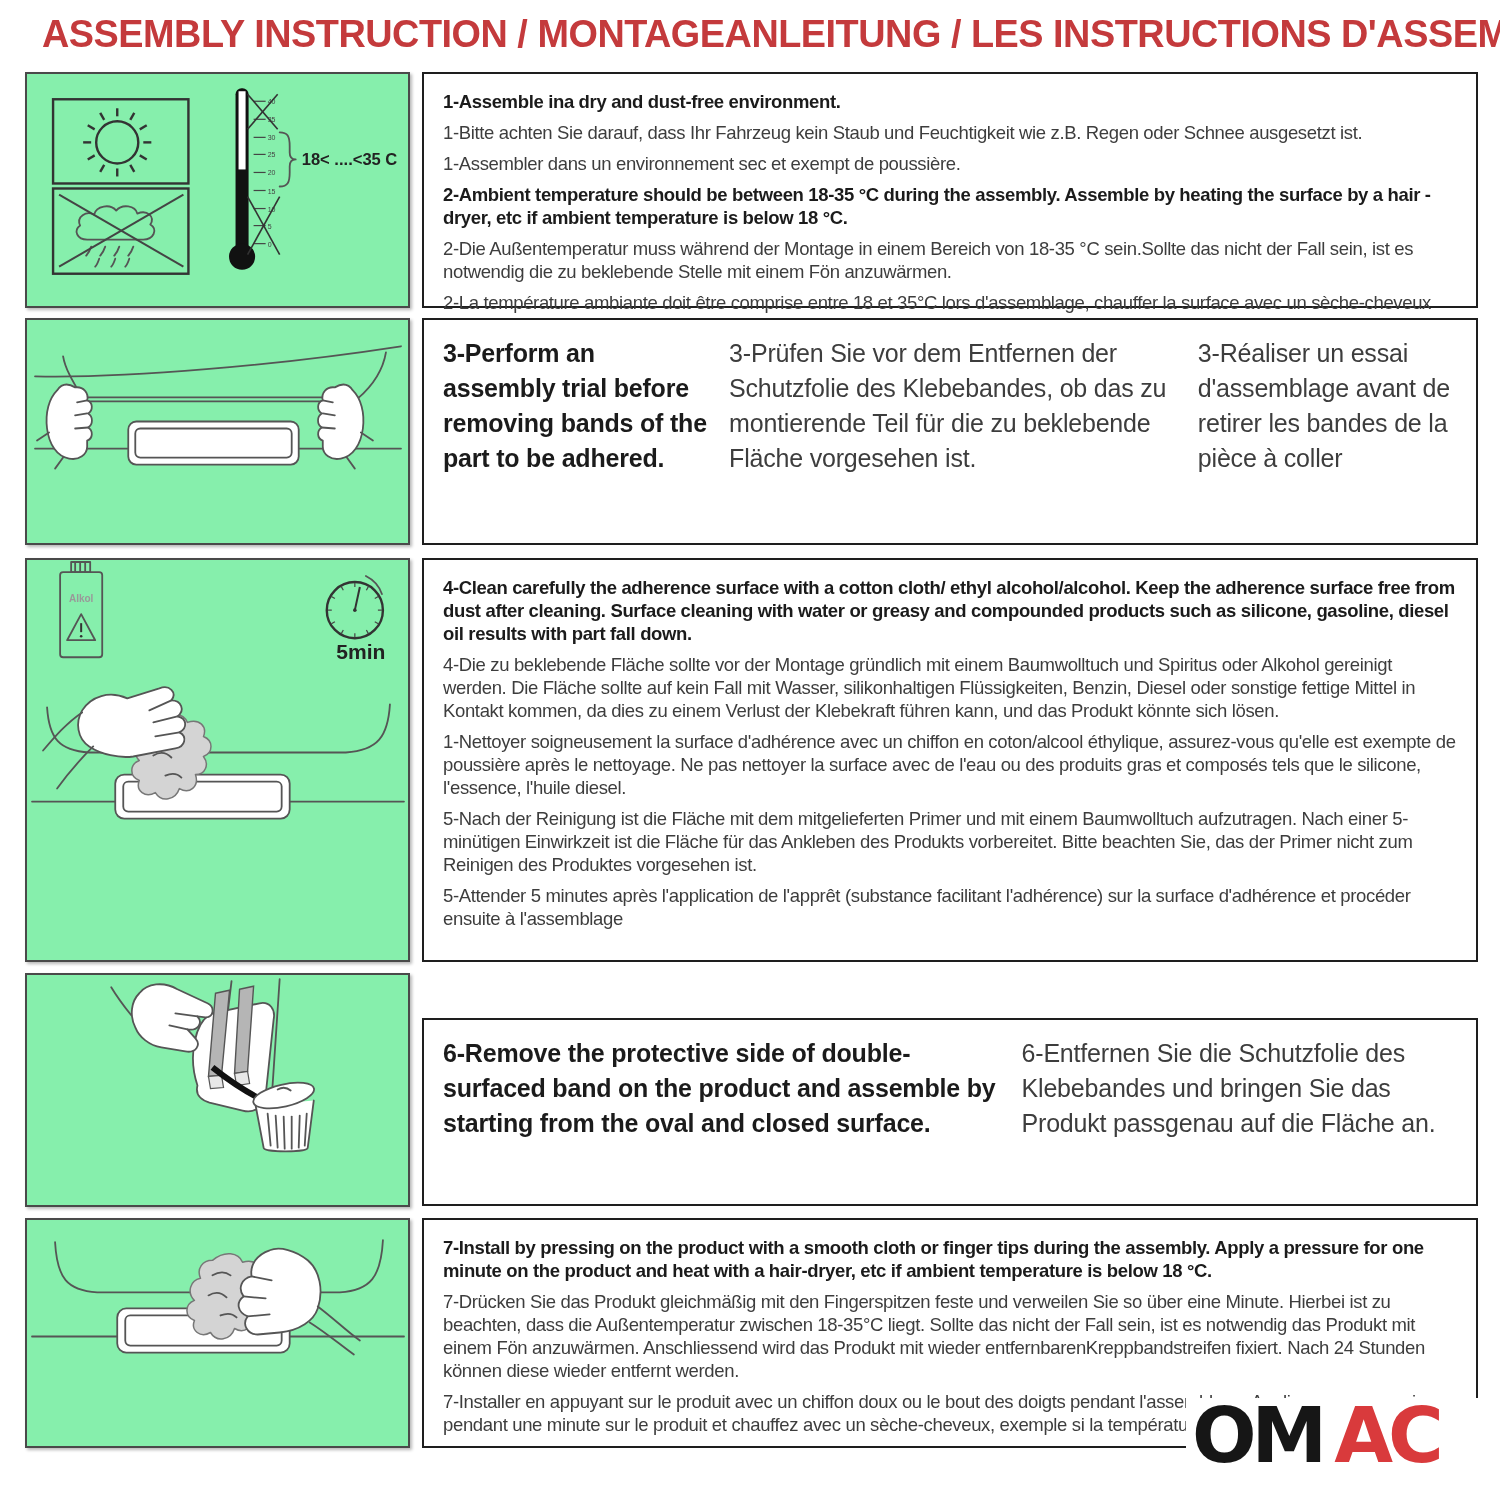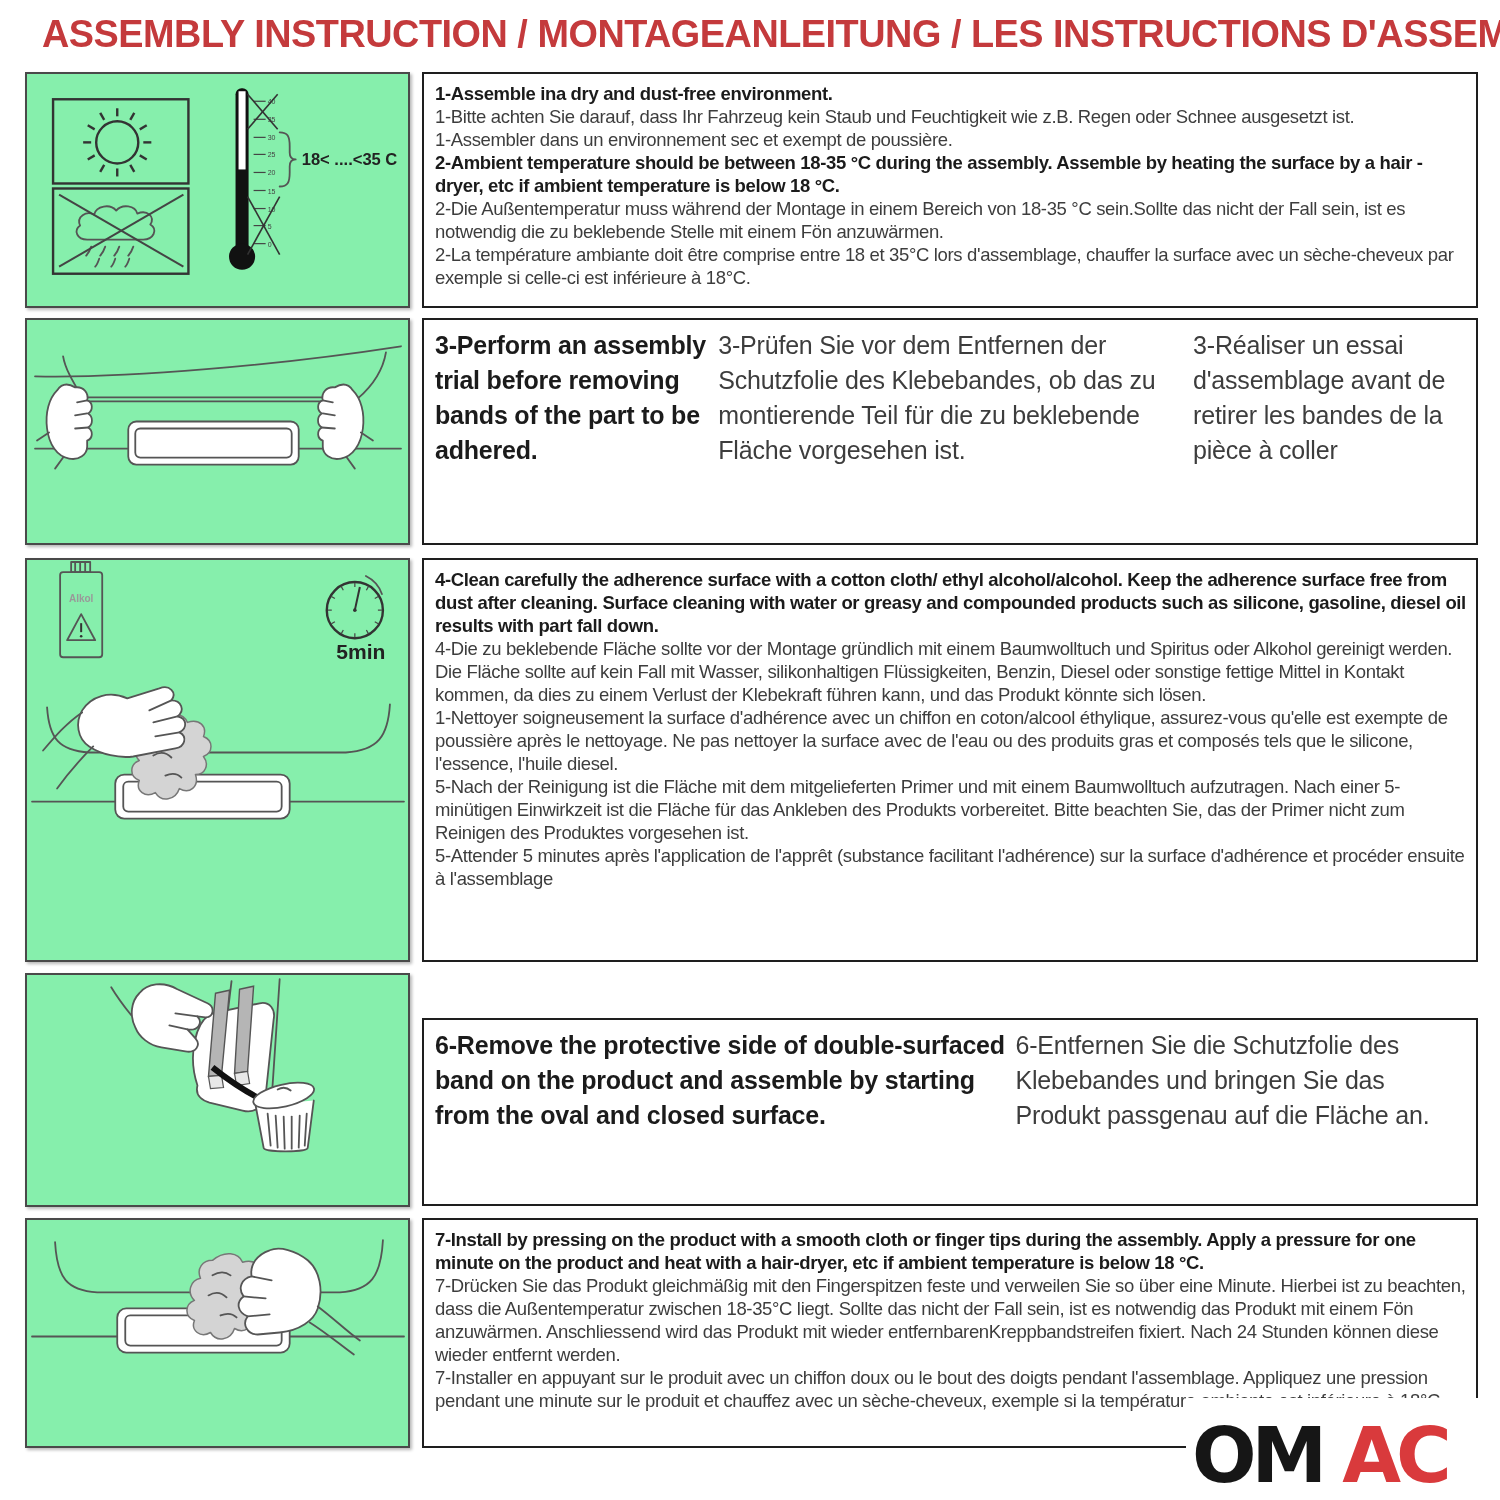--- a/index.html
+++ b/index.html
@@ -1,29 +1,29 @@
 <!DOCTYPE html>
 <html><head>
 <meta charset="utf-8">
 <style>
   html,body{margin:0;padding:0;background:#fff}
   .page{position:relative;width:1500px;height:1500px;font-family:"Liberation Sans",sans-serif;background:#fff;overflow:hidden}
   .title{position:absolute;left:42px;top:12px;font-size:39px;font-weight:700;color:#c43a3c;white-space:nowrap;letter-spacing:-0.5px;transform:scaleX(.97);transform-origin:left center}
   .illus{position:absolute;left:25px;width:385px;box-sizing:border-box;border:2.5px solid #4a4a4a;background:#86efac;box-shadow:2px 2px 3px rgba(0,0,0,.28)}
   .tbox{position:absolute;left:422px;width:1056px;box-sizing:border-box;border:2.5px solid #1e1e1e;background:#fff;padding:8px 8px 4px 11px}
   .tbox.center{display:flex;justify-content:center}
-  .tbox p{margin:0;color:#3d3d3d}
+  .tbox p{margin:8px;color:#3d3d3d}
   .tbox p.b{color:#1b1b1b;font-weight:700}
   .small p{font-size:18.5px;line-height:23px;letter-spacing:-0.35px}
   .large p{font-size:25px;line-height:35px;letter-spacing:-0.2px}
   .sp{margin-top:21px}
-  .logo{position:absolute;left:1186px;top:1398px;width:314px;height:96px;background:#fff;display:flex;align-items:flex-end;padding-left:6px;box-sizing:border-box}
+  .logo{position:absolute;left:1186px;top:1398px;width:314px;height:96px;background:#fff;display:flex;align-items:flex-start;padding-left:6px;box-sizing:border-box}
   .logo span{font-family:"DejaVu Sans",sans-serif;font-weight:700;font-size:76px;letter-spacing:-5px;line-height:1}
   .logo .lb{color:#161616}
-  .logo .lr{color:#d93a3c;margin-left:20px}
+  .logo .lr{color:#d93a3c;margin-left:12px}
   svg{display:block;width:100%;height:100%}
   svg text{font-family:"Liberation Sans",sans-serif}
   .ln{stroke:#555;fill:none;stroke-width:1.8;stroke-linecap:round;stroke-linejoin:round}
   .hd{stroke:#555;fill:#fff;stroke-width:1.8;stroke-linejoin:round;stroke-linecap:round}
   .cl{stroke:#777;fill:#d4d4d4;stroke-width:1.5;stroke-linejoin:round}
   .bk{stroke:#333;fill:none;stroke-width:2.4}
   .tk{stroke:#444;stroke-width:1.2}
 </style>
 </head>
 <body>

